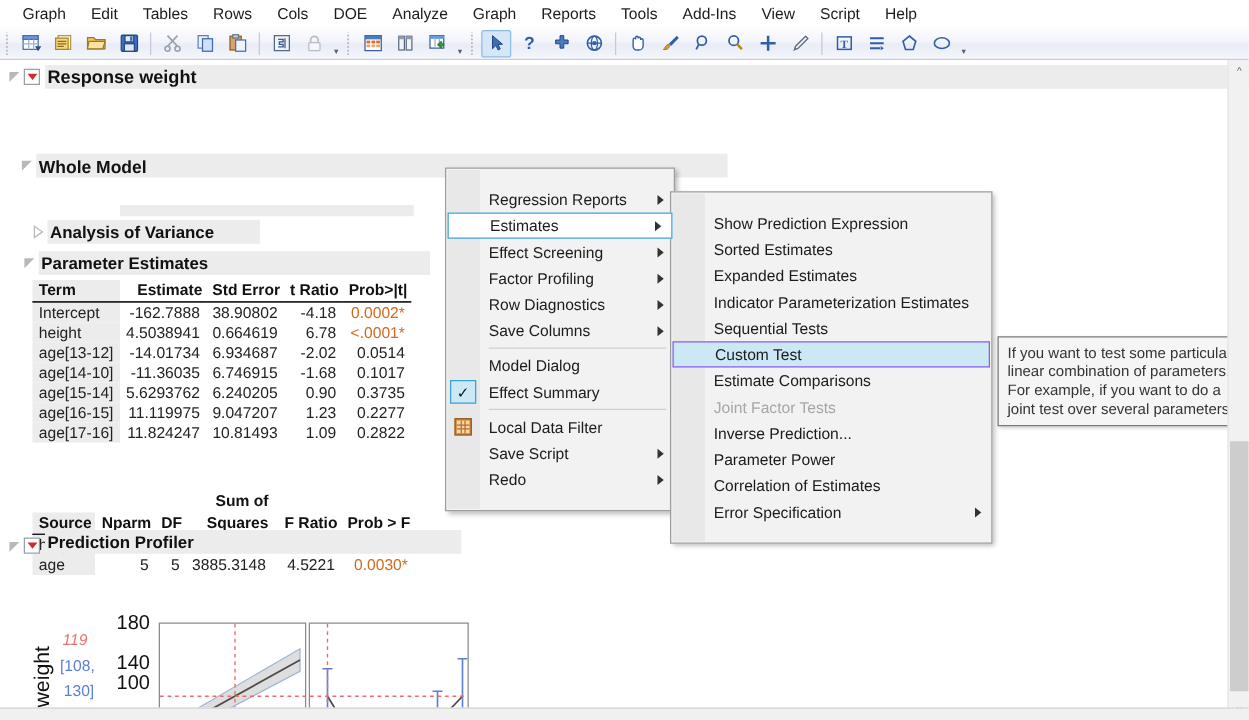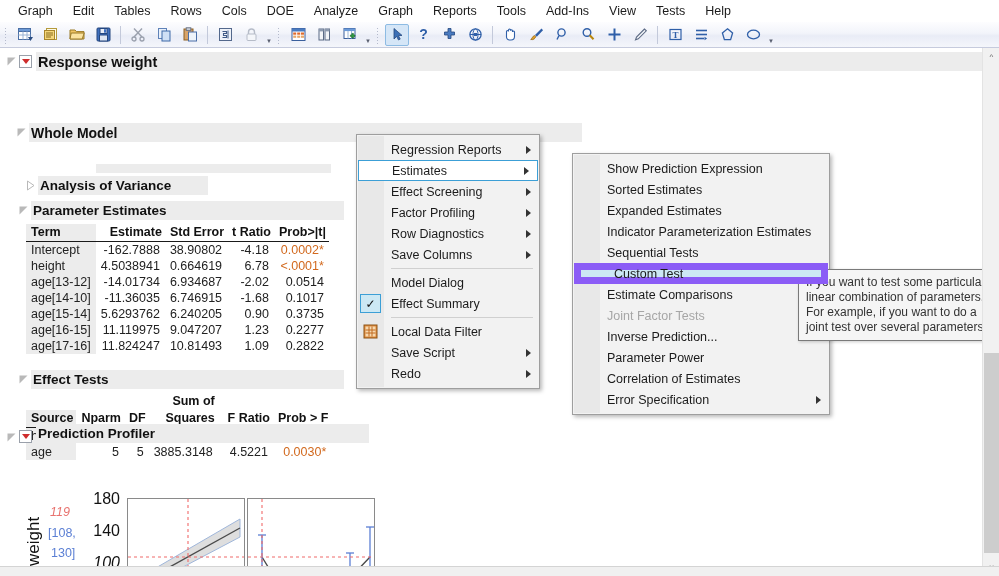--- a/index.html
+++ b/index.html
@@ -90,37 +90,37 @@
   }
   .tbl th.lh { text-align:left; background:#ececec; }
   .tbl td { padding:1px 5px 1px 5px; text-align:right; white-space:nowrap; }
   .tbl td.lbl { text-align:left; background:#ececec; }
   .tbl .hdrline th { border-bottom:1px solid #1a1a1a; }
   .orange { color:#d2691e; }
 
   
   .menu {
     position:absolute; background:#f2f2f2; border:1px solid #9e9e9e;
-    box-shadow:2px 2px 4px rgba(0,0,0,.28); padding:4px 0;
+    box-shadow:2px 2px 4px rgba(0,0,0,.28); padding:14px 0;
   }
   .menu .gutter {
     position:absolute; left:1px; top:1px; bottom:1px; width:26px;
     background:#e8e8e8;
   }
   .menu .item {
     position:relative; height:21px; display:flex; align-items:center;
     padding-left:34px; padding-right:22px; font-size:12.5px; color:#1b1b1b;
     white-space:nowrap; z-index:2;
   }
   .menu .item.hoverbox {
     background:#ffffff; border:1px solid #3c9fd6; height:21px;
     margin:0 1px; padding-left:33px;
   }
   .menu .item.selbox {
-    background:#cce8f4; border:7px solid #8b5cf6; height:21px;
+    background:#cce8f4; border:1px solid #8b5cf6; height:21px;
     margin:0 1px; padding-left:33px;
   }
   .menu .item.disabled { color:#a6a6a6; }
   .menu .sep { height:1px; background:#d0d0d0; margin:3px 6px 3px 34px; z-index:2; position:relative; }
   .menu .arrow {
     position:absolute; right:8px; top:50%; transform:translateY(-50%);
     width:0; height:0; border-top:4px solid transparent; border-bottom:4px solid transparent;
     border-left:5px solid #333;
   }
   .menu .checkbox {
@@ -170,21 +170,21 @@
     <div class="mi">Tables</div>
     <div class="mi">Rows</div>
     <div class="mi">Cols</div>
     <div class="mi">DOE</div>
     <div class="mi">Analyze</div>
     <div class="mi">Graph</div>
     <div class="mi">Reports</div>
     <div class="mi">Tools</div>
     <div class="mi">Add-Ins</div>
     <div class="mi">View</div>
-    <div class="mi">Tests</div>
+    <div class="mi">Script</div>
     <div class="mi">Help</div>
   </div>
 
   <div class="toolbar">
 
     <div class="tgroup">
       <div class="grip"></div>
 
       <div class="tbtn">
         <svg width="17" height="17" viewBox="0 0 17 17">
@@ -512,28 +512,20 @@
         <tr>
           <td class="lbl">age[17-16]</td>
           <td>11.824247</td>
           <td>10.81493</td>
           <td>1.09</td>
           <td>0.2822</td>
         </tr>
       </tbody>
     </table>
 
-    <div class="orow" style="left:18px; top:321px;">
-      <span class="tri">
-        <svg viewBox="0 0 11 11">
-            <path d="M1.5 1.5 L9.5 1.5 L1.5 9.5 Z" fill="#b9b9b9"></path>
-          </svg>
-      </span>
-      <span class="obar" style="width:313px; font-size:13.5px;">Effect Tests</span>
-    </div>
 
     <table class="tbl" style="left:26px; top:345px;">
       <thead>
         <tr>
           <th class="lh" style="background:transparent;"></th>
           <th></th>
           <th></th>
           <th>Sum of</th>
           <th></th>
           <th></th>
@@ -580,21 +572,21 @@
     <div class="profiler" style="left:0px; top:398px; width:400px; height:130px;">
 
       <div class="ylabel" style="left:24px; top:40px; height:80px;">weight</div>
 
       <div class="ycur" style="left:50px; top:59px;">119</div>
       <div class="yci" style="left:48px; top:80px;">[108,</div>
       <div class="yci" style="left:51px; top:100px;">130]</div>
 
       <div class="ytick" style="left:84px; top:44px; width:36px;">180</div>
       <div class="ytick" style="left:84px; top:76px; width:36px;">140</div>
-      <div class="ytick" style="left:84px; top:108px; width:36px;font-style:italic;">100</div>
+      <div class="ytick" style="left:84px; top:92px; width:36px;">100</div>
 
       <div class="plotbox" style="left:127px; top:52px; width:118px; height:104px;">
         <svg width="116" height="102" viewBox="0 0 116 102">
           <polygon points="2,84 112,20 112,38 2,96" fill="#d8d8d8" opacity=".85"></polygon>
           <polygon points="2,84 112,20 112,38 2,96" fill="none" stroke="#9fb6da" stroke-width="1"></polygon>
           <line x1="2" y1="90" x2="112" y2="29" stroke="#4a4a4a" stroke-width="1.4"></line>
           <line x1="60" y1="0" x2="60" y2="102" stroke="#f06a6a" stroke-width="1.1" stroke-dasharray="3,3"></line>
           <line x1="0" y1="58" x2="116" y2="58" stroke="#f06a6a" stroke-width="1.1" stroke-dasharray="3,3"></line>
         </svg>
       </div>
@@ -693,21 +685,21 @@
         <span>Save Script</span>
         <span class="arrow"></span>
       </div>
 
       <div class="item">
         <span>Redo</span>
         <span class="arrow"></span>
       </div>
     </div>
 
-    <div class="menu" style="left:536px; top:105px; width:258px;margin-left:36px;">
+    <div class="menu" style="left:536px; top:105px; width:258px;">
       <div class="gutter"></div>
 
       <div class="item">
         <span>Show Prediction Expression</span>
       </div>
       <div class="item">
         <span>Sorted Estimates</span>
       </div>
       <div class="item">
         <span>Expanded  Estimates</span>

